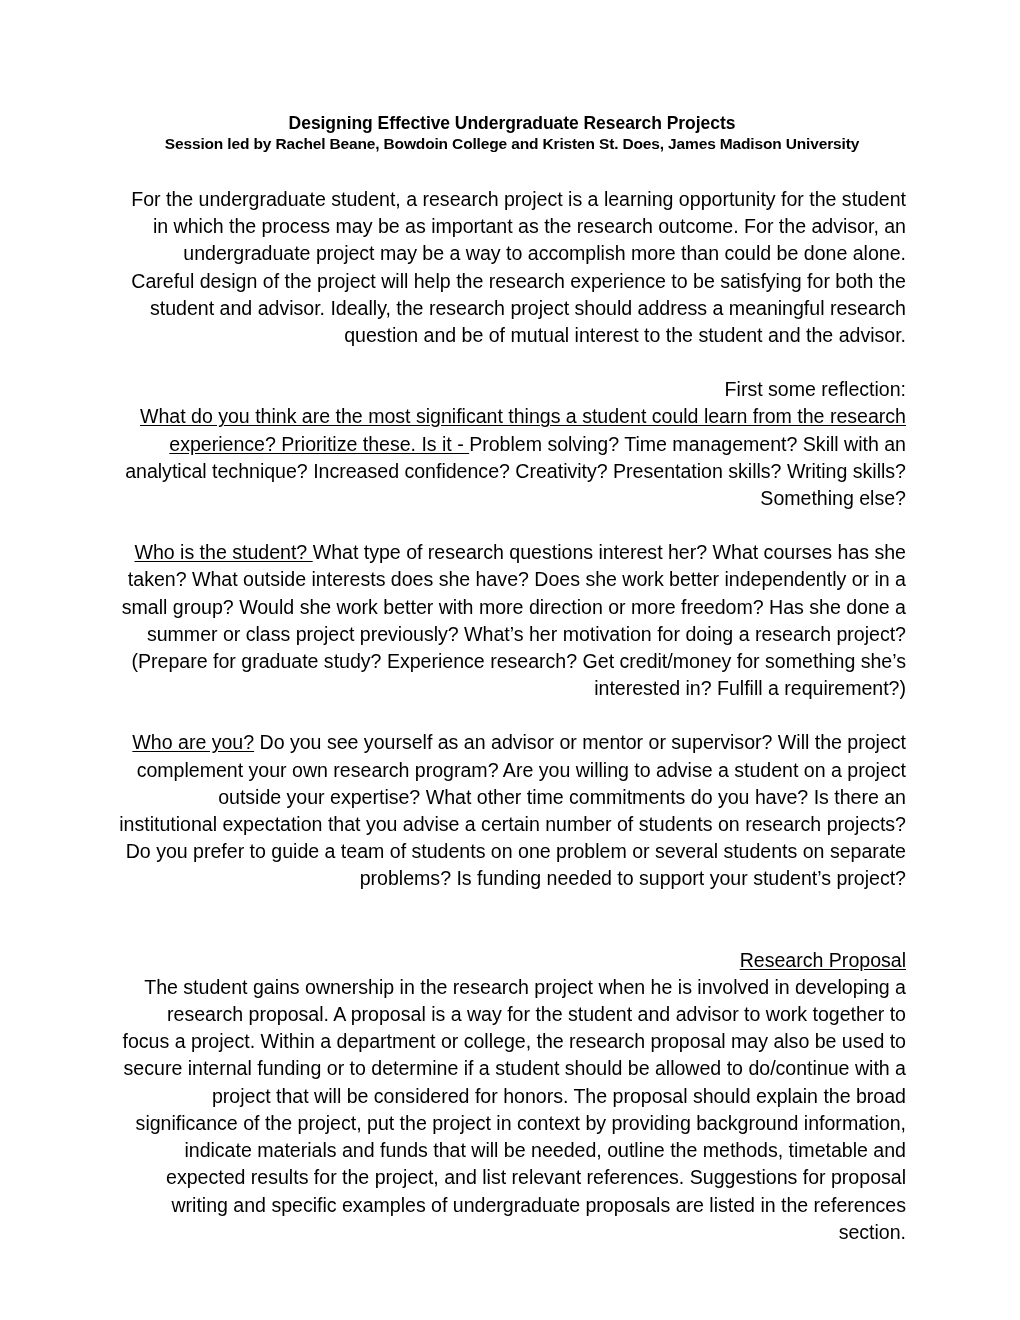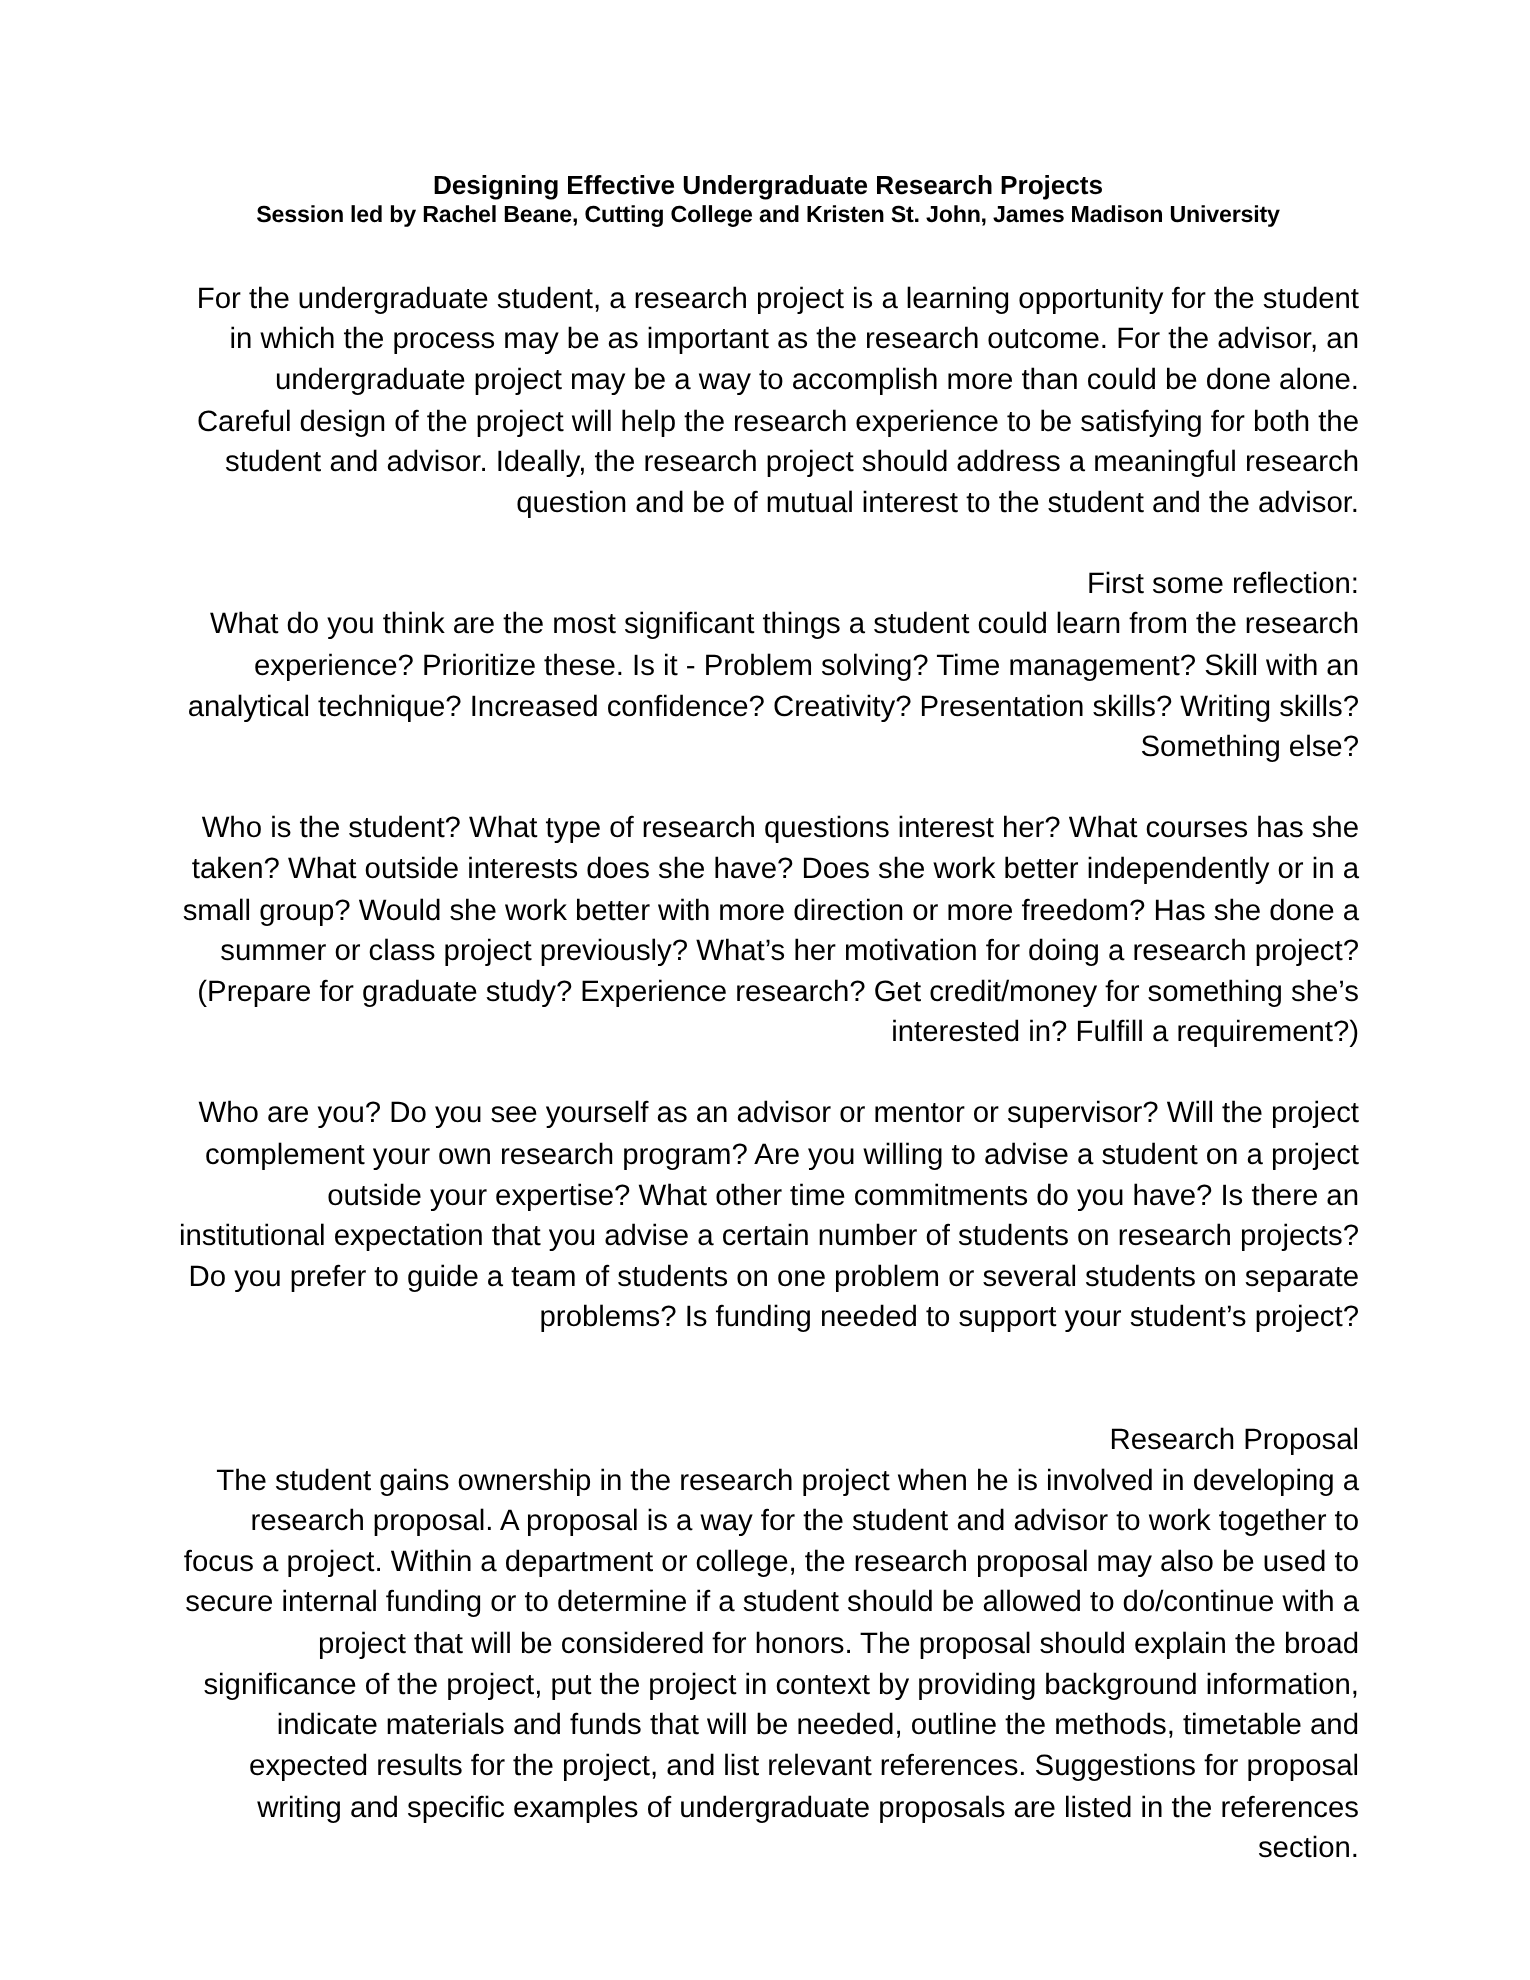--- a/index.html
+++ b/index.html
@@ -54,20 +54,21 @@
   }
   .spacer {
     height: 27px;
   }
   .spacer-title {
     height: 32px;
   }
   .ital {
   }
   .und {
+    text-decoration: underline;
     text-underline-offset: 2px;
   }
   .footer {
     position: absolute;
     left: 118px;
     top: 1204px;
     width: 788px;
     font-size: 12.4px;
     line-height: 18px;
     letter-spacing: 0.05px;
@@ -83,21 +84,21 @@
 </style>
 </head>
 <body>
 
 <div class="page">
 
   <div class="content">
 
     <h1 class="doc-title"><span>Designing Effective Undergraduate Research Projects</span></h1>
 
-    <h2 class="doc-subtitle"><span>Session led by Rachel Beane, Cutting College and Kristen St. John, James Madison University</span></h2>
+    <h2 class="doc-subtitle"><span>Session led by Rachel Beane, Bowdoin College and Kristen St. Does, James Madison University</span></h2>
 
     <div class="spacer-title"></div>
 
     <p class="body-block">For the undergraduate student, a research project is a learning opportunity for the student in which the process may be as important as the research outcome.  For the advisor, an undergraduate project may be a way to accomplish more than could be done alone.  Careful design of the project will help the research experience to be satisfying for both the student and advisor.  Ideally, the research project should address a meaningful research question and be of mutual interest to the student and the advisor.</p>
 
     <div class="spacer"></div>
 
     <p class="body-block"><span class="ital">First some reflection:</span><br><span class="und">What do you think are the most significant things a student could learn from the research experience? Prioritize these. Is it - </span><span>Problem solving? Time management? Skill with an analytical technique? Increased confidence? Creativity? Presentation skills? Writing skills? Something else?</span></p>
 
     <div class="spacer"></div>

